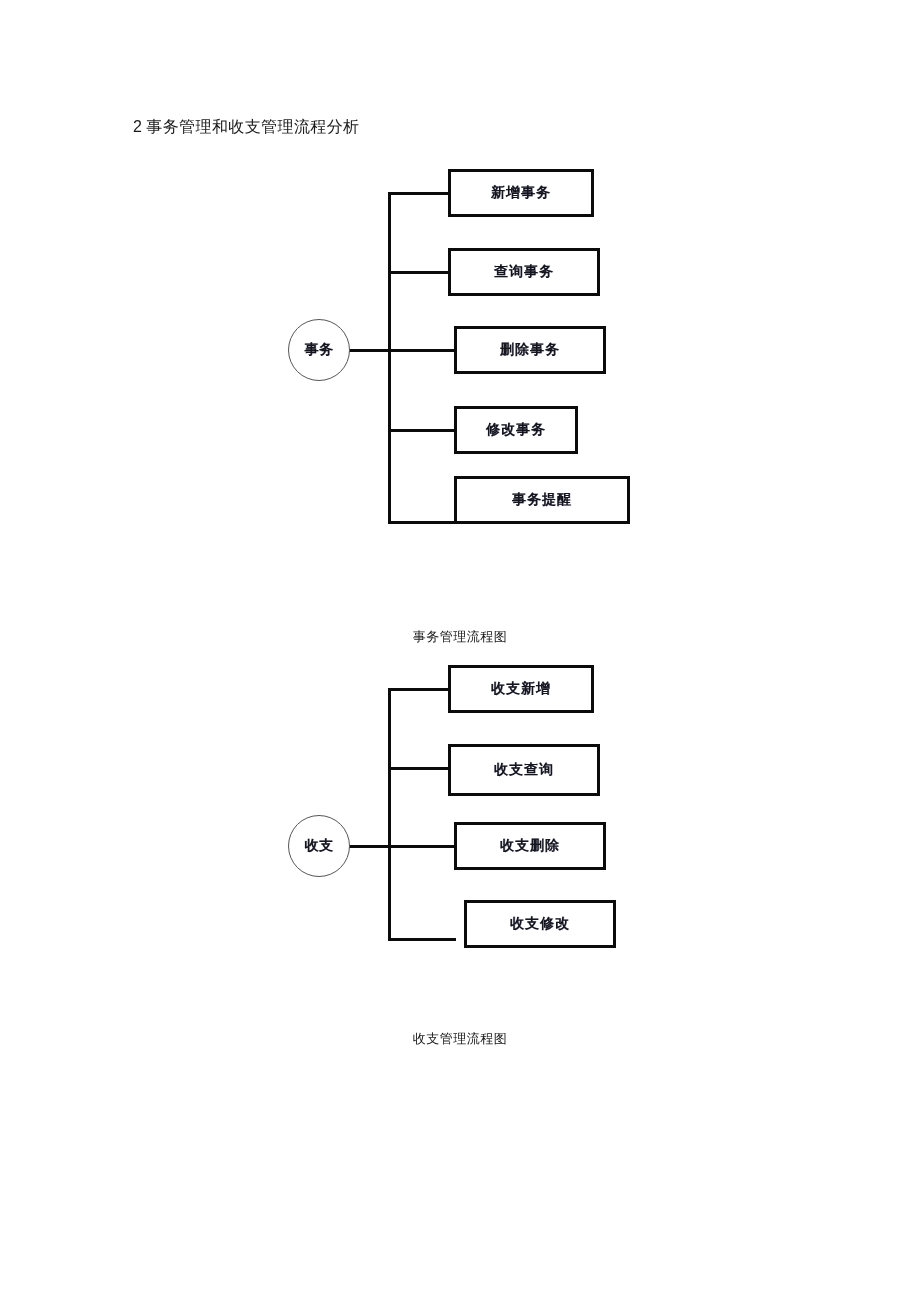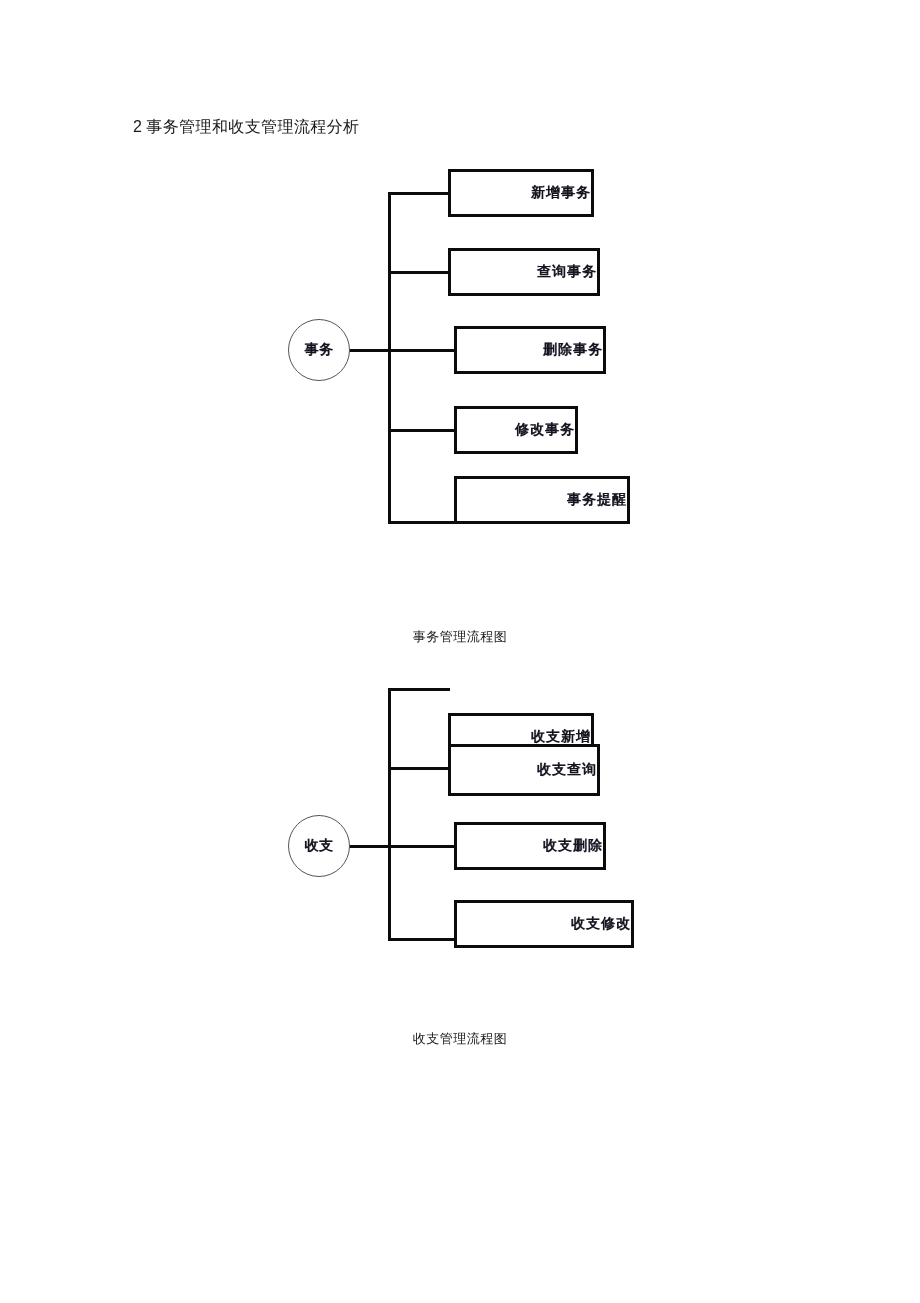--- a/index.html
+++ b/index.html
@@ -75,21 +75,21 @@
   }
 
   
   .leaf-node {
     position: absolute;
     box-sizing: border-box;
     background: #ffffff;
     border: 3px solid #0b0b0b;
     display: flex;
     align-items: center;
-    justify-content: flex-end;
+    justify-content: center;
     z-index: 2;
   }
   .leaf-node .leaf-label {
     font-family: "DejaVu Sans", "Liberation Sans", sans-serif;
     font-weight: bold;
     font-size: 14px;
     letter-spacing: 1px;
     color: #15151f;
     text-shadow: 0.4px 0 0 rgba(35,35,70,.4);
     white-space: nowrap;
@@ -175,32 +175,32 @@
     <div class="line h" style="left:108px; top:99px; width:62px;"></div>
     <div class="line h" style="left:108px; top:177px; width:68px;"></div>
     <div class="line h" style="left:108px; top:270px; width:68px;"></div>
 
     <div class="line h" style="left:68px; top:177px; width:43px;"></div>
 
     <div class="root-node" style="left:8px; top:147px;">
       <span class="root-label">收支</span>
     </div>
 
-    <div class="leaf-node" style="left:168px; top:-3px; width:146px; height:48px;margin-top:48px;">
+    <div class="leaf-node" style="left:168px; top:-3px; width:146px; height:48px;">
       <span class="leaf-label">收支新增</span>
     </div>
 
     <div class="leaf-node" style="left:168px; top:76px; width:152px; height:52px;">
       <span class="leaf-label">收支查询</span>
     </div>
 
     <div class="leaf-node" style="left:174px; top:154px; width:152px; height:48px;">
       <span class="leaf-label">收支删除</span>
     </div>
 
-    <div class="leaf-node" style="left:174px; top:232px; width:180px; height:48px;">
+    <div class="leaf-node" style="left:184px; top:232px; width:152px; height:48px;">
       <span class="leaf-label">收支修改</span>
     </div>
 
   </div>
 
   <div class="figure-caption" id="caption-finance">收支管理流程图</div>
 </div>
 
 </body></html>

